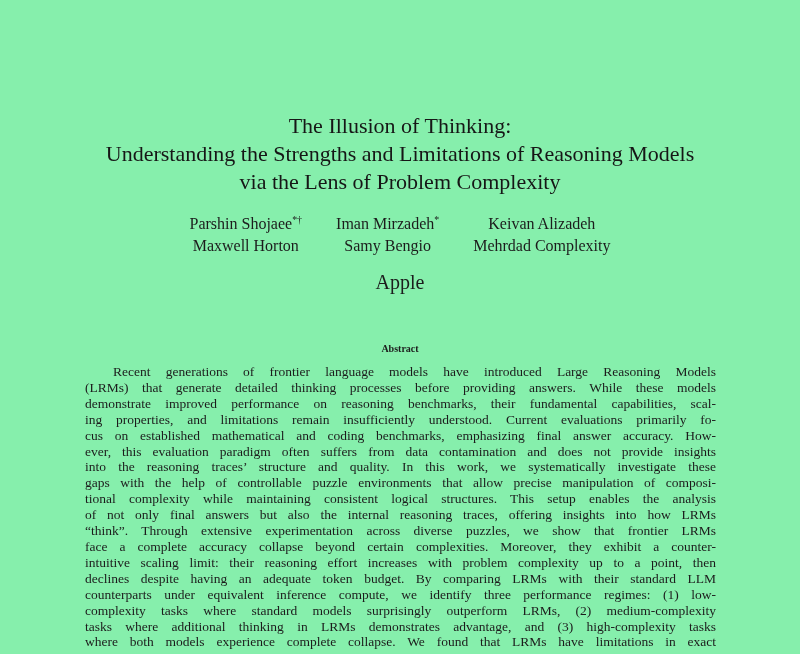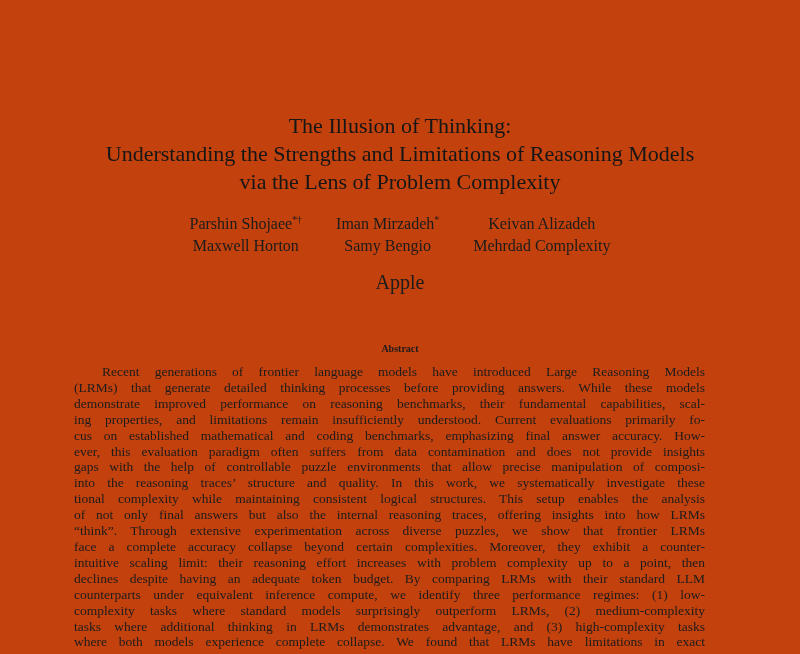--- a/index.html
+++ b/index.html
@@ -1,20 +1,20 @@
 <!DOCTYPE html>
 <html><head>
 <meta charset="utf-8">
 <style>
   html, body { margin: 0; padding: 0; background: #ffffff; }
   .page {
     position: relative;
     width: 800px;
     height: 654px;
-    background: #c2410c;
+    background: #86efac;
     overflow: hidden;
     font-family: "Liberation Serif", "DejaVu Serif", serif;
     color: #1c1c1c;
   }
   .title-block {
     position: absolute;
     top: 112px; left: 0; right: 0;
     text-align: center;
     font-size: 22px;
     line-height: 28px;
@@ -49,21 +49,21 @@
   .abstract-heading {
     position: absolute;
     top: 343px; left: 0; right: 0;
     text-align: center;
     font-weight: bold;
     font-size: 10px;
   }
   .abstract-body {
     position: absolute;
     top: 364px;
-    left: 74px;
+    left: 85px;
     width: 631px;
     font-size: 13.5px;
     line-height: 15.9px;
     color: #1c1c1c;
   }
   .abs-line {
     text-align: justify;
     text-align-last: justify;
   }
   .abs-line.first {
@@ -96,22 +96,22 @@
 
   <div class="abstract-heading">Abstract</div>
 
   <div class="abstract-body">
     <div class="abs-line first">Recent generations of frontier language models have introduced Large Reasoning Models</div>
     <div class="abs-line">(LRMs) that generate detailed thinking processes before providing answers. While these models</div>
     <div class="abs-line">demonstrate improved performance on reasoning benchmarks, their fundamental capabilities, scal-</div>
     <div class="abs-line">ing properties, and limitations remain insufficiently understood. Current evaluations primarily fo-</div>
     <div class="abs-line">cus on established mathematical and coding benchmarks, emphasizing final answer accuracy. How-</div>
     <div class="abs-line">ever, this evaluation paradigm often suffers from data contamination and does not provide insights</div>
+    <div class="abs-line">into the reasoning traces’ structure and quality. In this work, we systematically investigate these</div>
     <div class="abs-line">gaps with the help of controllable puzzle environments that allow precise manipulation of composi-</div>
-    <div class="abs-line">into the reasoning traces’ structure and quality. In this work, we systematically investigate these</div>
     <div class="abs-line">tional complexity while maintaining consistent logical structures. This setup enables the analysis</div>
     <div class="abs-line">of not only final answers but also the internal reasoning traces, offering insights into how LRMs</div>
     <div class="abs-line">“think”. Through extensive experimentation across diverse puzzles, we show that frontier LRMs</div>
     <div class="abs-line">face a complete accuracy collapse beyond certain complexities. Moreover, they exhibit a counter-</div>
     <div class="abs-line">intuitive scaling limit: their reasoning effort increases with problem complexity up to a point, then</div>
     <div class="abs-line">declines despite having an adequate token budget. By comparing LRMs with their standard LLM</div>
     <div class="abs-line">counterparts under equivalent inference compute, we identify three performance regimes: (1) low-</div>
     <div class="abs-line">complexity tasks where standard models surprisingly outperform LRMs, (2) medium-complexity</div>
     <div class="abs-line">tasks where additional thinking in LRMs demonstrates advantage, and (3) high-complexity tasks</div>
     <div class="abs-line">where both models experience complete collapse. We found that LRMs have limitations in exact</div>

